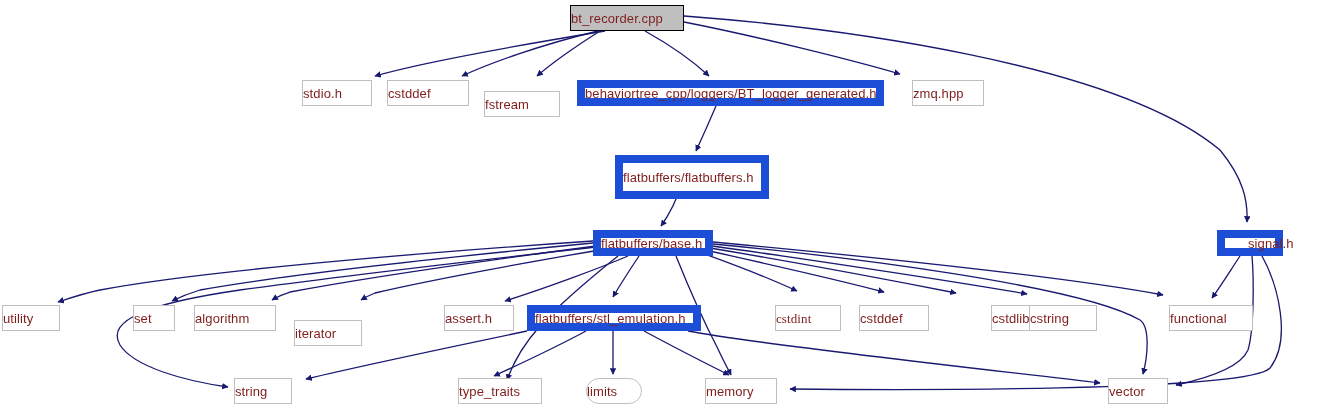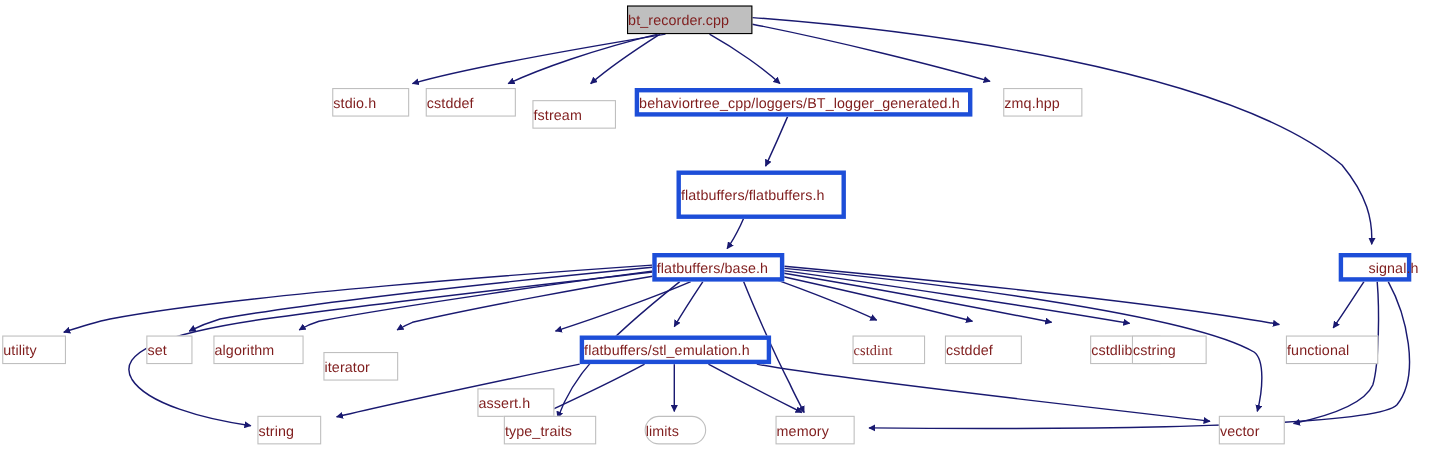--- a/index.html
+++ b/index.html
@@ -31,21 +31,21 @@
     background: #ffffff;
     border: 1px solid #bfbfbf;
     color: #7f1d1d;
     font-size: 13px;
     line-height: 1;
     white-space: nowrap;
     letter-spacing: 0.1px;
     z-index: 5;
   }
   .gnode.strong {
-    border: 4px solid #1d4ed8;
+    border: 8px solid #1d4ed8;
   }
   .gnode.root {
     background: #bfbfbf;
     border: 1px solid #000000;
   }
 </style>
 </head>
 <body>
 
 <div id="graph-root">
@@ -122,21 +122,21 @@
       </div>
       <div class="gnode" style="left: 133px; top: 305px; width: 42px; height: 26px;">
         <span>set</span>
       </div>
       <div class="gnode" style="left: 194px; top: 305px; width: 82px; height: 26px;">
         <span>algorithm</span>
       </div>
       <div class="gnode" style="left: 294px; top: 305px; width: 68px; height: 26px; margin-top: 15px;">
         <span>iterator</span>
       </div>
-      <div class="gnode" style="left: 434px; top: 305px; width: 70px; height: 26px; margin-top: 48px;">
+      <div class="gnode" style="left: 444px; top: 305px; width: 70px; height: 26px;">
         <span>assert.h</span>
       </div>
       <div class="gnode strong" style="left: 527px; top: 305px; width: 174px; height: 26px;">
         <span>flatbuffers/stl_emulation.h</span>
       </div>
       <div class="gnode" style="left: 775px; top: 305px; width: 66px; height: 26px; font-family: Liberation Serif, serif;">
         <span>cstdint</span>
       </div>
       <div class="gnode" style="left: 859px; top: 305px; width: 70px; height: 26px;">
         <span>cstddef</span>

